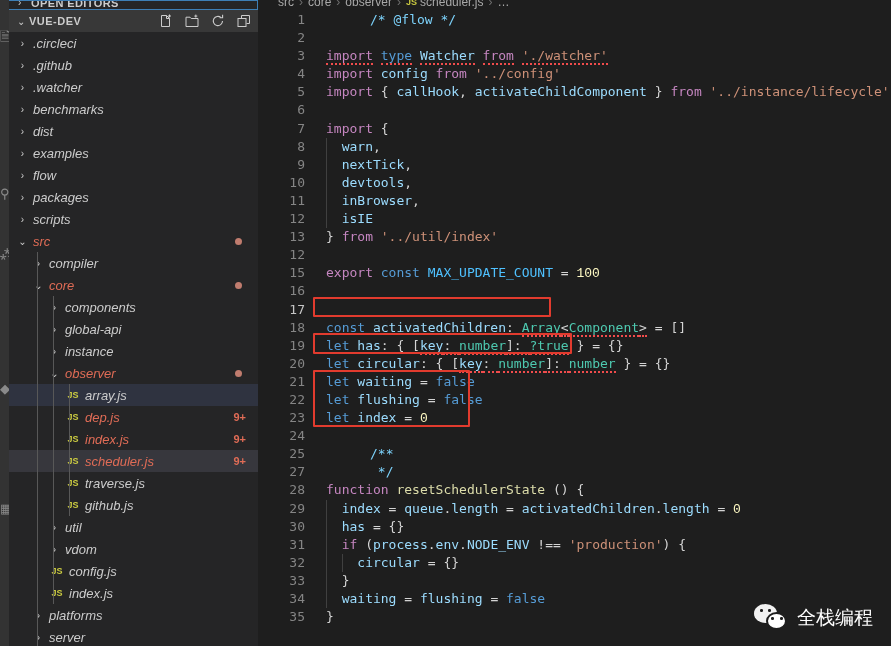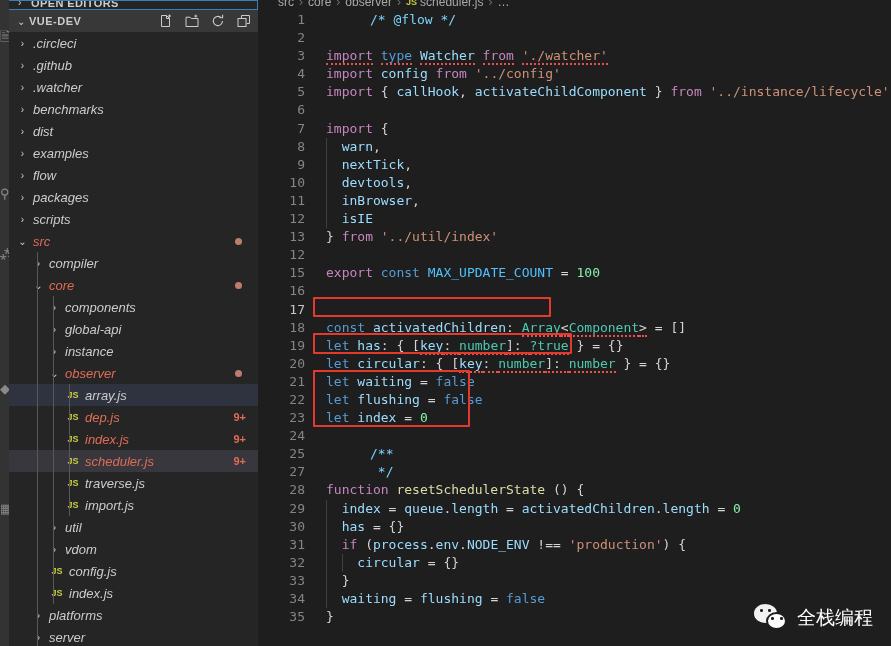--- a/index.html
+++ b/index.html
@@ -99,21 +99,21 @@
     position:absolute; left: 68px; line-height: 18.1px; color:#d4d4d4;
   }
   
   .t-com  { color:#7dd3fc;margin-left:44px; }
   .t-key  { color:#c586c0; }   
   .t-kw2  { color:#569cd6; }   
   .t-var  { color:#9cdcfe; }
   .t-str  { color:#ce9178; }
   .t-typ  { color:#4ec9b0; }
   .t-fn   { color:#dcdcaa; }
-  .t-num  { color:#86efac; }
+  .t-num  { color:#fef9c3;font-family:Liberation Mono, monospace; }
   .t-punc { color:#d4d4d4; }
   .t-const{ color:#4fc1ff; }
 
   .squig {
     border-bottom: 2px dotted #f14c4c;
     padding-bottom: 0px;
   }
   .indent-bar {
     position:absolute; width:1px; background:#404040; top:0; height:18.1px;
   }
@@ -337,21 +337,21 @@
           <div style="width: 56px; flex: 0 0 auto;"></div>
           <span class="js-ico">JS</span>
           <span class="label">traverse.js</span>
         </div>
         <div class="tree-row">
           <div class="indent-guide" style="left: 28px;"></div>
           <div class="indent-guide" style="left: 44px;"></div>
           <div class="indent-guide" style="left: 60px;"></div>
           <div style="width: 56px; flex: 0 0 auto;"></div>
           <span class="js-ico">JS</span>
-          <span class="label">import.js</span>
+          <span class="label">github.js</span>
         </div>
         <div class="tree-row">
           <div class="indent-guide" style="left: 28px;"></div>
           <div class="indent-guide" style="left: 44px;"></div>
           <div style="width: 40px; flex: 0 0 auto;"></div>
           <span class="tw">›</span>
           <span style="width: 5px; flex: 0 0 5px;"></span>
           <span class="label">util</span>
         </div>
         <div class="tree-row">

